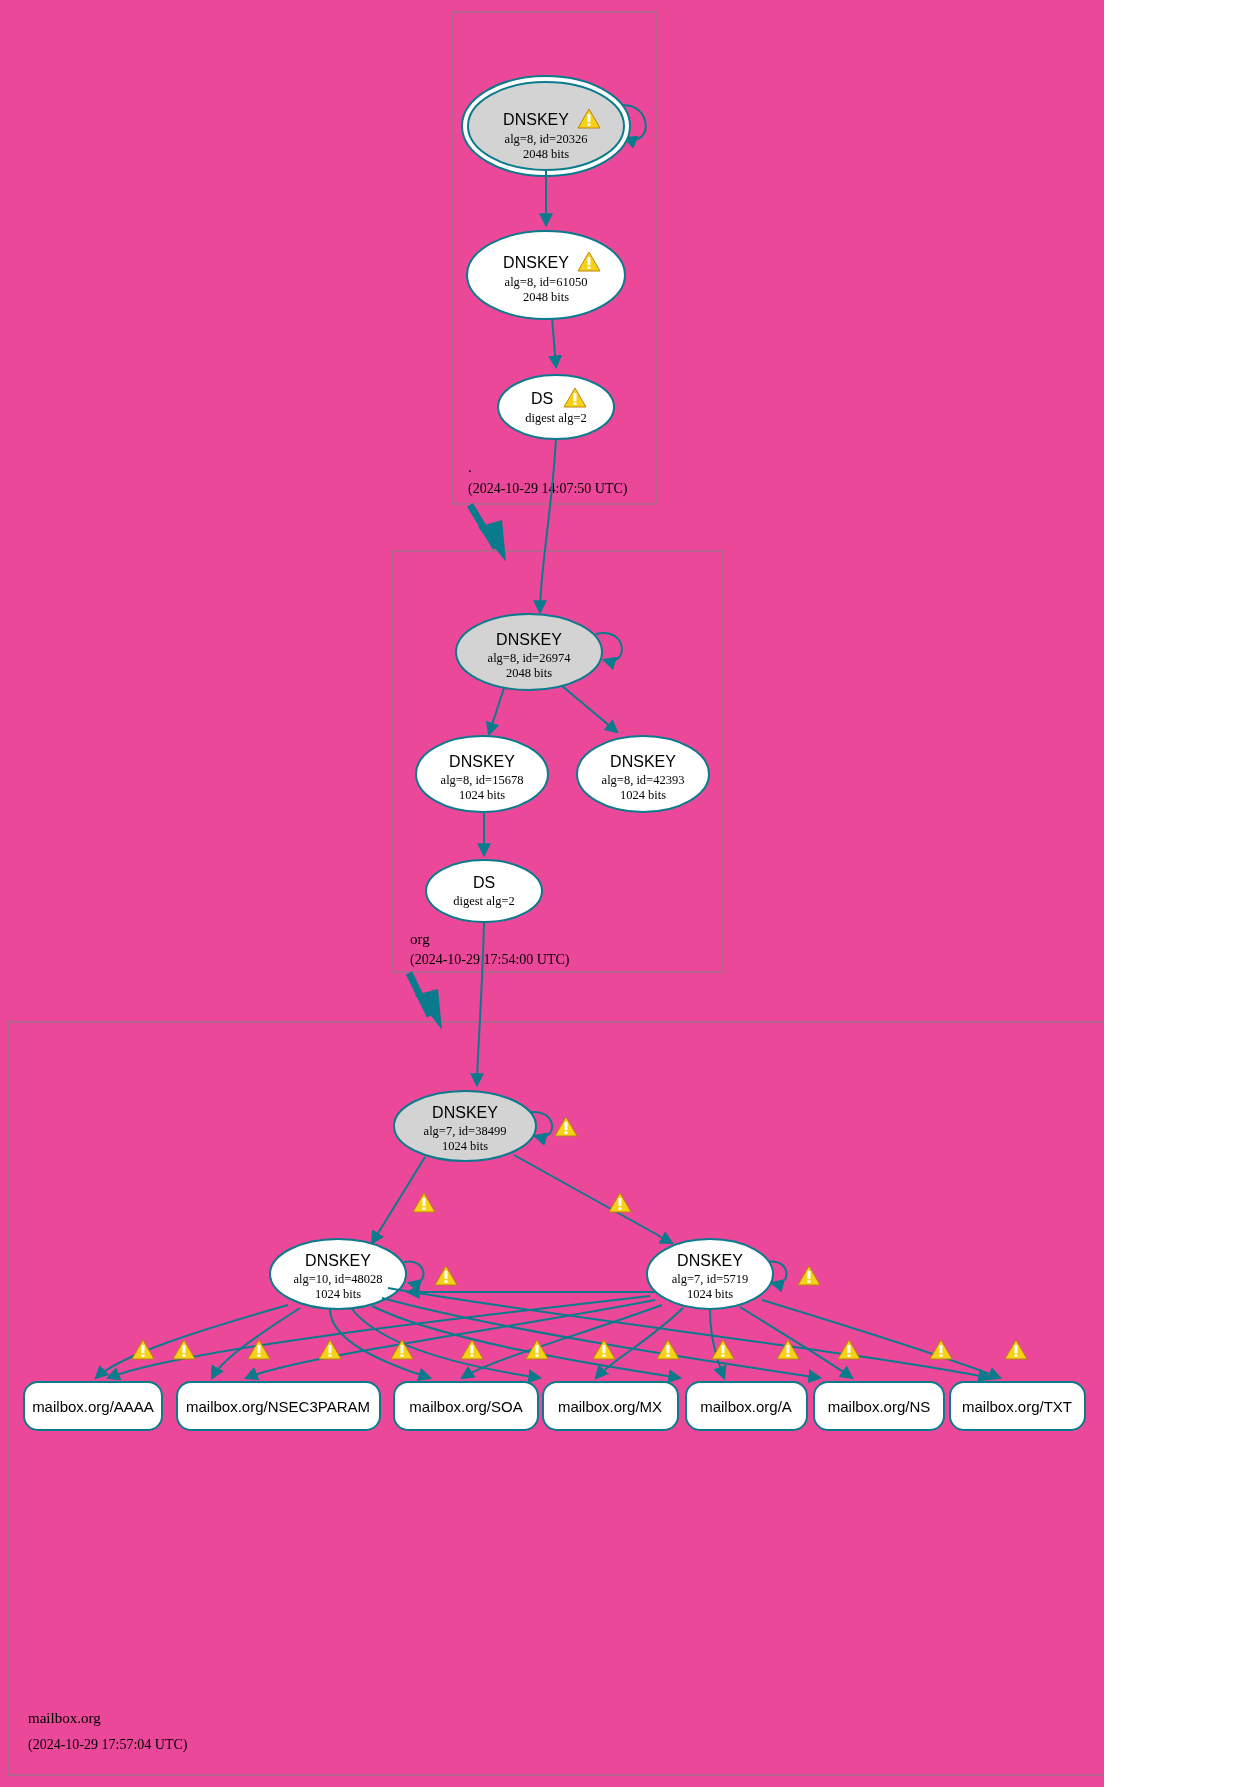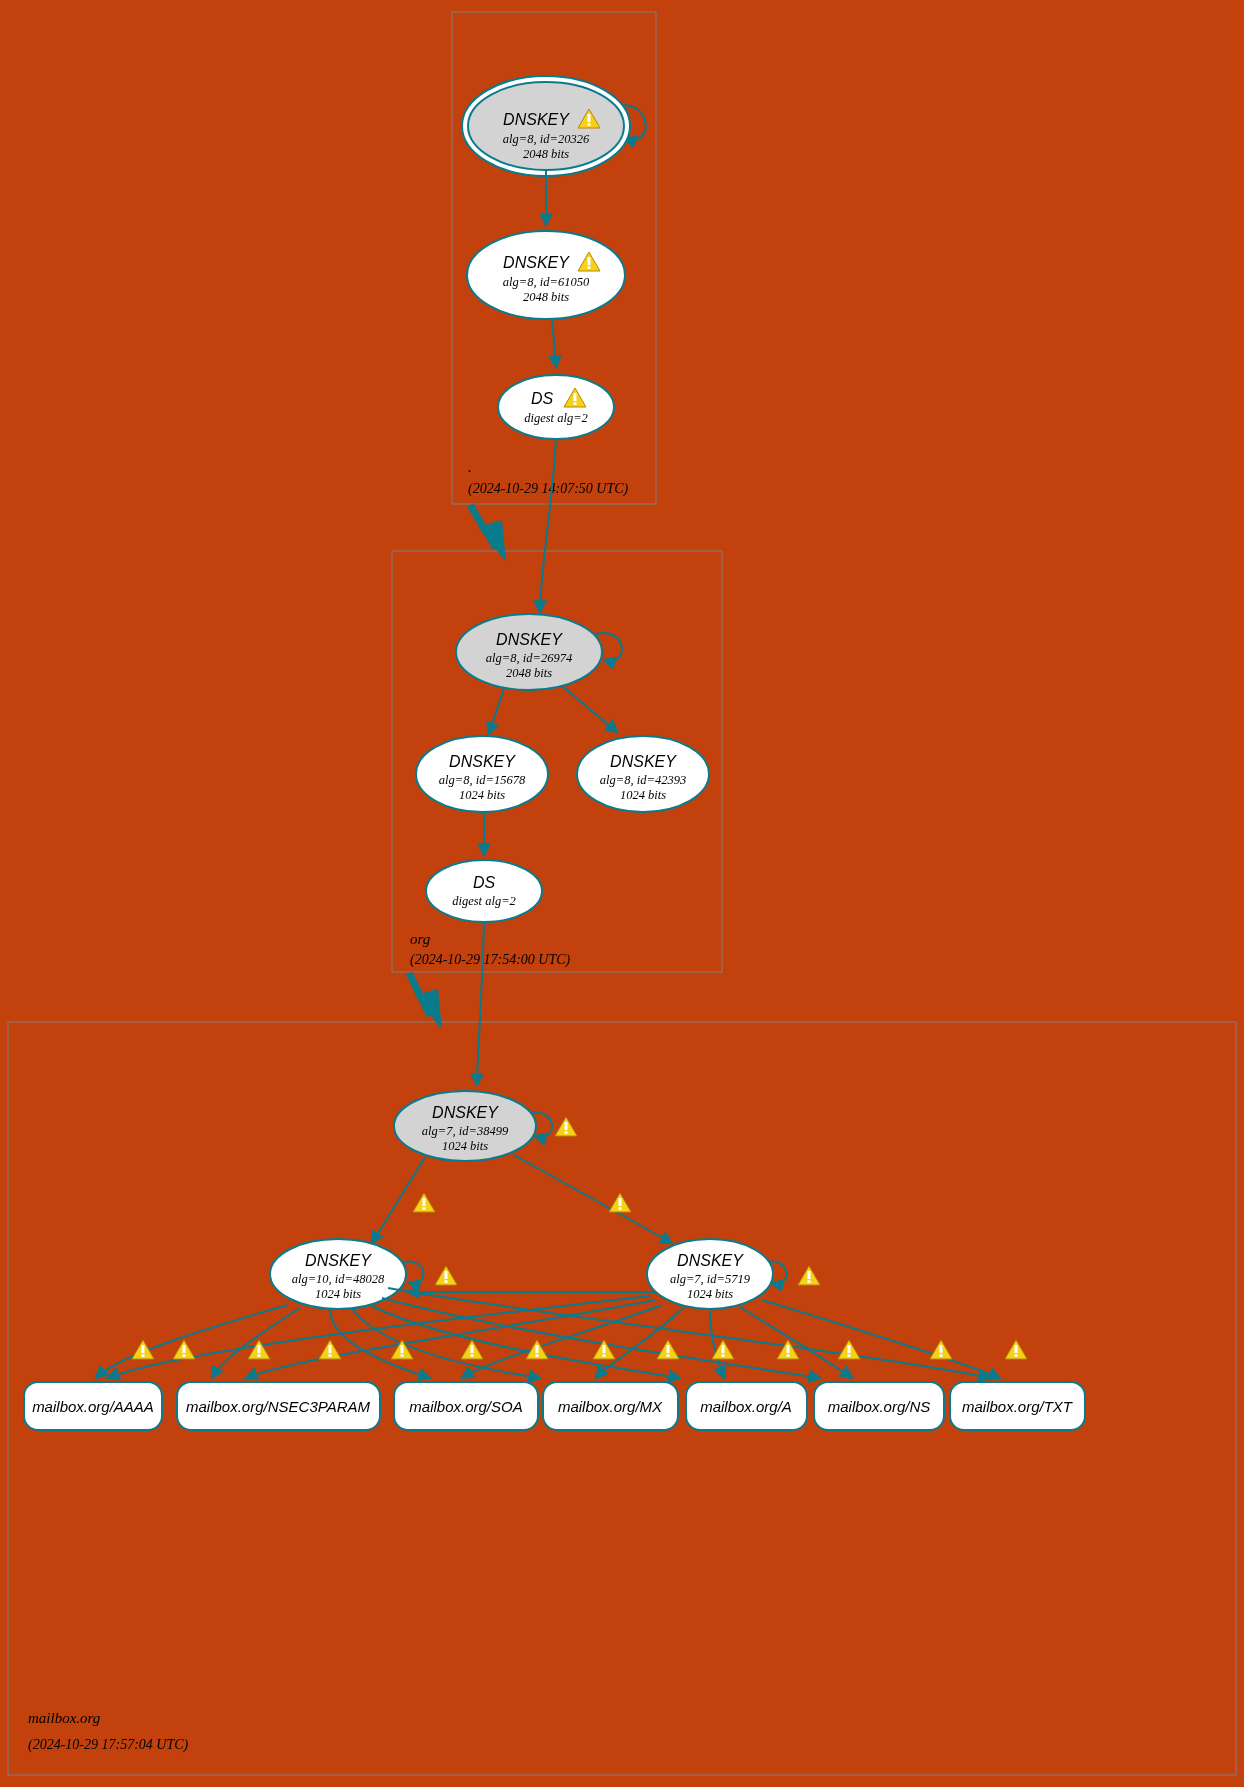--- a/index.html
+++ b/index.html
@@ -5,25 +5,24 @@
   html, body {
     margin: 0;
     padding: 0;
     background: #ffffff;
   }
   body {
     font-family: "Liberation Serif", serif;
   }
   #stage {
     position: relative;
-    width: 1244px;
+    width: 1104px;
     height: 1787px;
     overflow: hidden;
-    background: #c2410c;
-    font-style: italic;
+    background: #ec4899;
   }
   svg.canvas {
     position: absolute;
     left: 0;
     top: 0;
     width: 1244px;
     height: 1787px;
   }
   .zone-box {
     fill: none;

